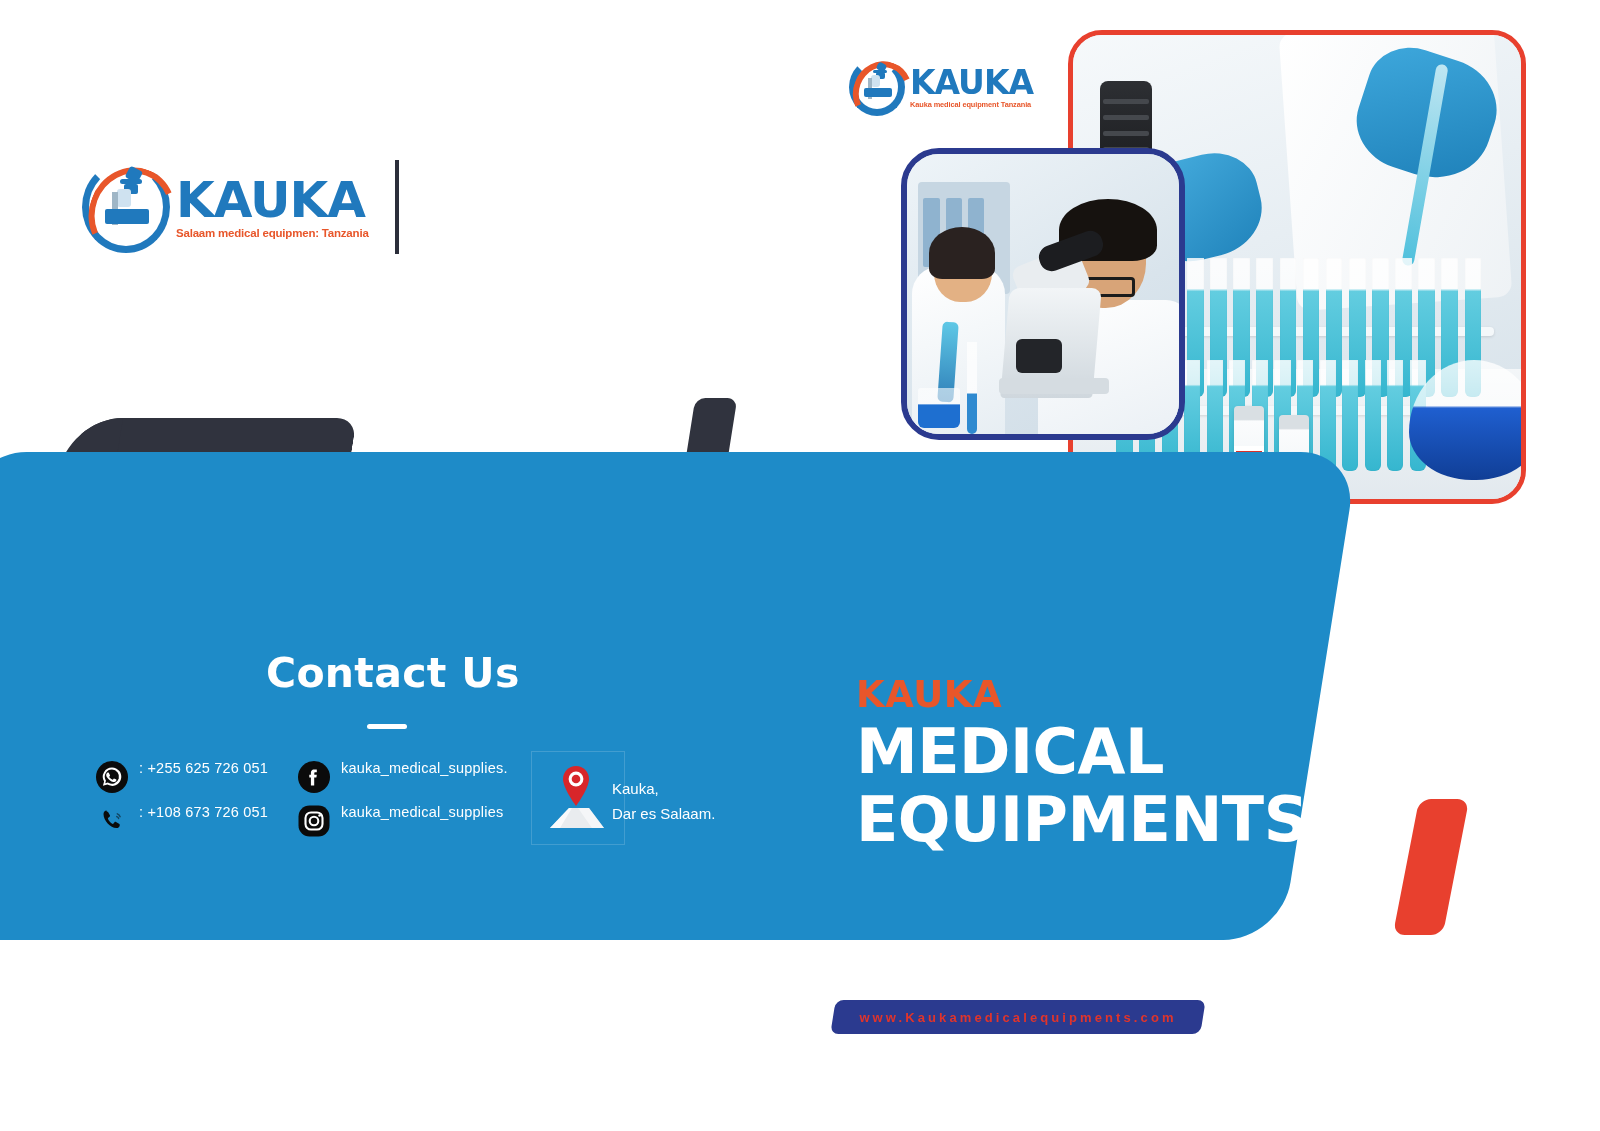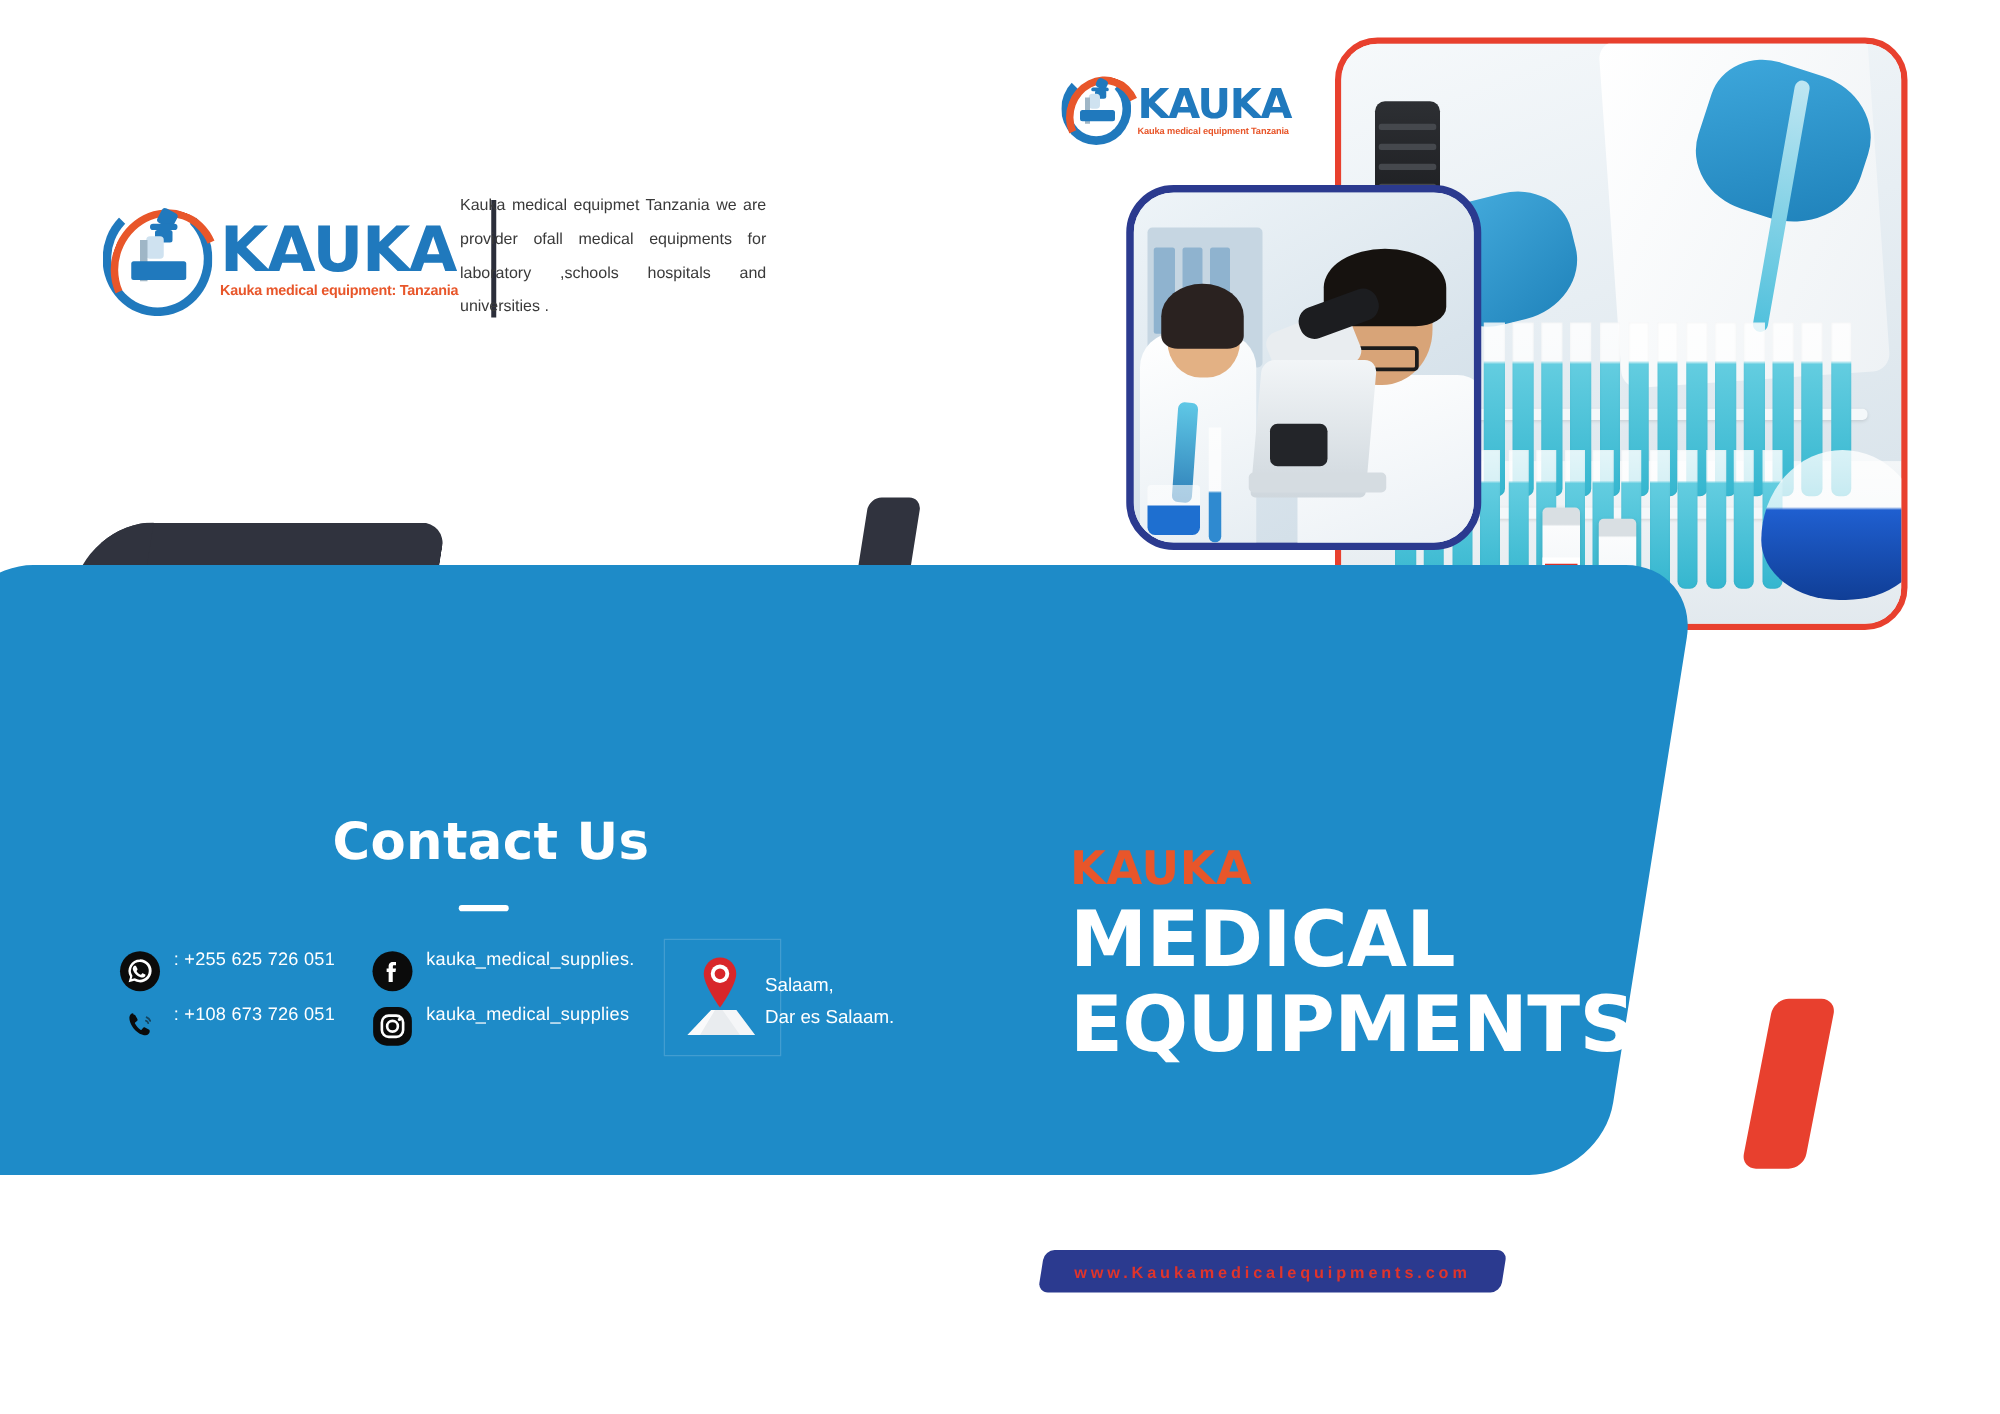--- a/index.html
+++ b/index.html
@@ -159,26 +159,25 @@
         <div class="lm-s1"></div>
           <div class="lm-s2"></div>
           <div class="lm-s3"></div>
       </div>
       <div class="lm-bag"></div>
       <div class="lm-pole"></div>
       <div class="lm-bed"></div>
     </div>
     <div class="logo-text">
       <div class="logo-word">KAUKA</div>
-      <div class="logo-tag">Kauka medical equipment: Tanzania</div>
+      <div class="logo-tag">Salaam medical equipmen: Tanzania</div>
     </div>
     <div class="logo-divider"></div>
   </div>
 
-  <div class="intro-text">Kauka medical equipmet Tanzania we are provider  ofall medical equipments for laboratory ,schools hospitals and universities .</div>
 
   <div class="tr-logo">
     <div class="logo-mark">
       <div class="lm-ring"></div>
       <div class="lm-ring2"></div>
       <div class="lm-scope">
         <div class="lm-s1"></div>
           <div class="lm-s2"></div>
           <div class="lm-s3"></div>
       </div>
@@ -338,21 +337,21 @@
       <svg viewBox="0 0 58 72" width="58" height="72">
         <path d="M2 66 L21 46 L41 46 L56 66 Z" fill="#e9ecef"></path>
         <path d="M2 66 L21 46 L24 46 L12 66 Z" fill="#ffffff" opacity=".75"></path>
         <path d="M30 46 L41 46 L56 66 L44 66 Z" fill="#ffffff" opacity=".55"></path>
         <path d="M28 4c-7.2 0-13 5.8-13 13 0 9.4 13 27 13 27s13-17.6 13-27c0-7.2-5.8-13-13-13z" fill="#d8262a"></path>
         <circle cx="28" cy="17" r="7.4" fill="#ffffff"></circle>
         <circle cx="28" cy="17" r="4.3" fill="#d8262a"></circle>
       </svg>
     </span>
     <span class="loc-txt">
-      <span>Salaam,</span><br>
+      <span>Kauka,</span><br>
       <span>Dar es Salaam.</span>
     </span>
   </div>
 
   <div class="headline">
     <div class="hl-kauka">KAUKA</div>
     <div class="hl-main">MEDICAL</div>
     <div class="hl-main">EQUIPMENTS.</div>
   </div>
 

